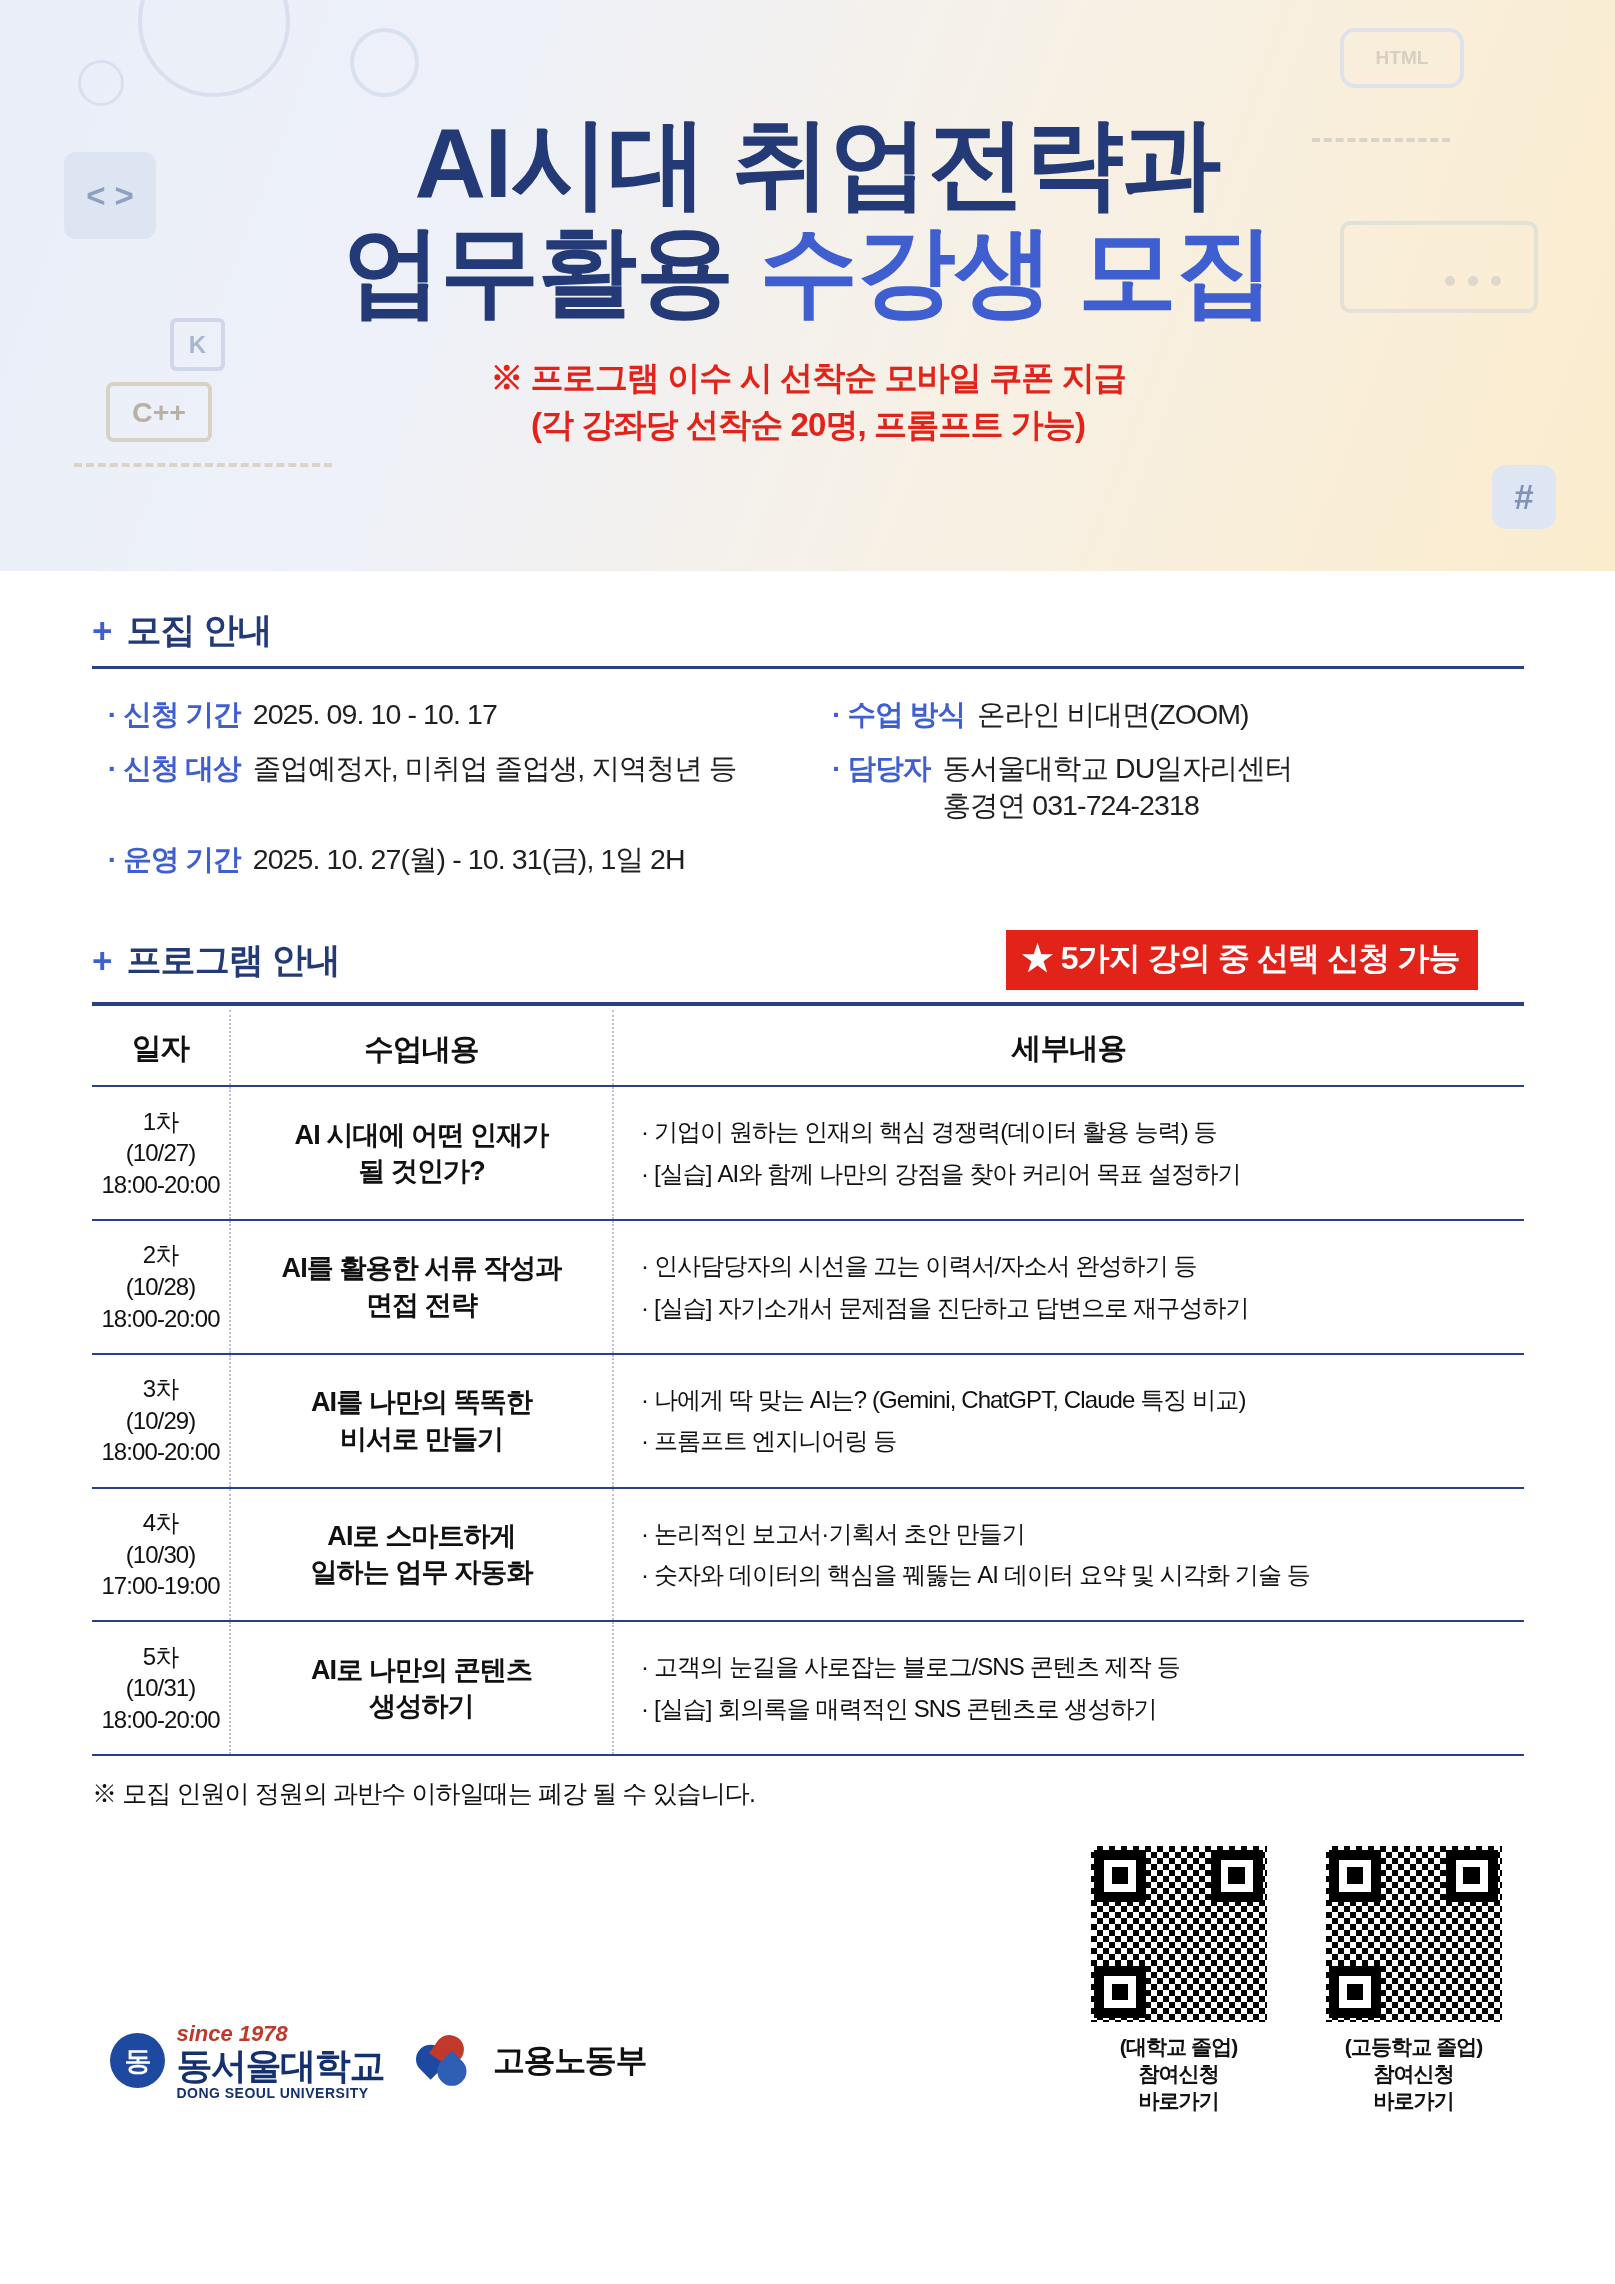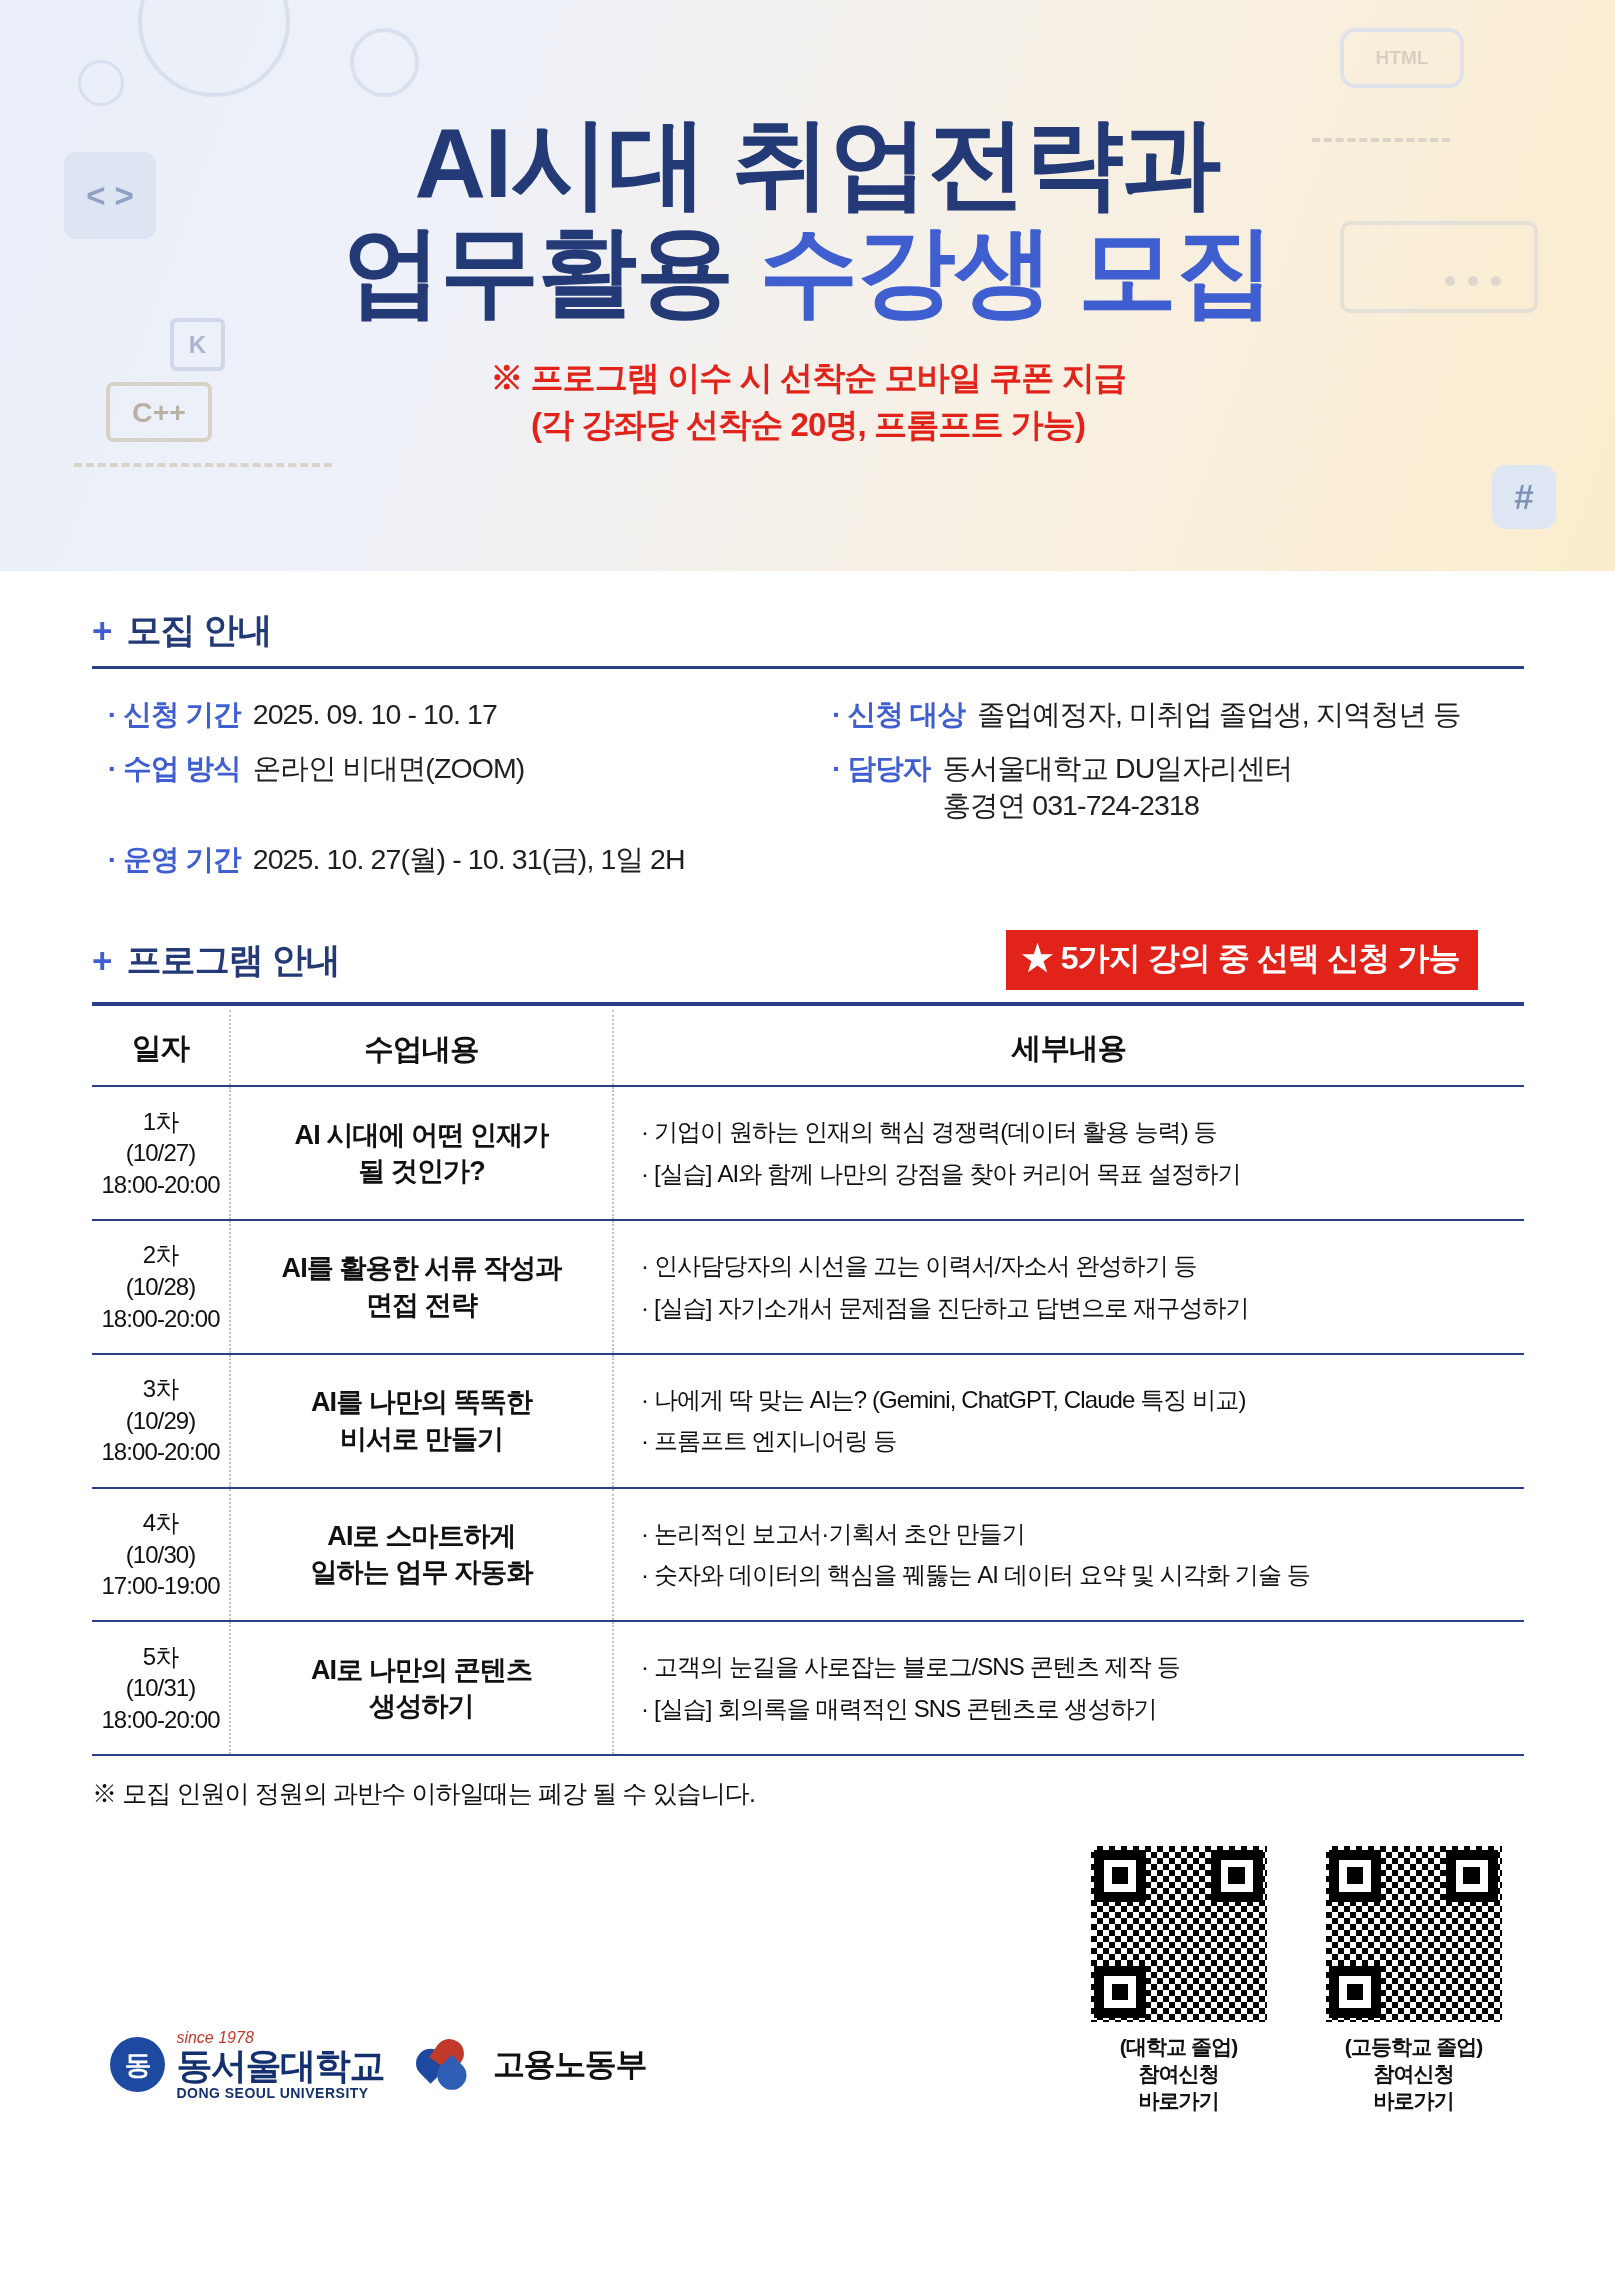--- a/index.html
+++ b/index.html
@@ -211,21 +211,21 @@
     margin-top: 32px;
     padding-bottom: 28px;
   }
   .logos { display: flex; align-items: center; gap: 32px; padding-left: 18.4px; padding-bottom: 14px; }
   .logo-dsu { display: flex; align-items: center; gap: 11px; }
   .dsu-mark {
     width: 55px; height: 55px; border-radius: 50%;
     background: #1d4aa0; color: #fff; font-weight: 900; font-size: 27px;
     display: flex; align-items: center; justify-content: center;
   }
-  .dsu-text .since { color: #c0392b; font-style: italic; font-size: 16px; font-weight: normal; }
+  .dsu-text .since { color: #c0392b; font-style: italic; font-size: 22px; font-weight: bold; }
   .dsu-text .kor { font-size: 36px; font-weight: 900; color: #15306e; letter-spacing: -1.4px; line-height: 1.05; }
   .dsu-text .eng { font-size: 14px; font-weight: bold; color: #15306e; letter-spacing: 0.5px; }
   .logo-molab { display: flex; align-items: center; gap: 22px; }
   .molab-mark { width: 55px; height: 51px; position: relative; }
   .molab-mark .petal { position: absolute; width: 28.5px; height: 28.5px; border-radius: 50% 50% 50% 0; }
   .molab-text { font-size: 32px; font-weight: bold; color: #111; letter-spacing: -1.4px; }
 
   .qrs { display: flex; gap: 51px; padding-right: 18.4px; }
   .qr-item { text-align: center; }
   .qr {
@@ -303,26 +303,26 @@
       <span class="section-title">모집 안내</span>
     </div>
     <div class="rule"></div>
 
     <div class="info">
       <div class="info-row">
         <span class="info-label">신청 기간</span>
         <span class="info-value">2025. 09. 10 - 10. 17</span>
       </div>
       <div class="info-row">
+        <span class="info-label">수업 방식</span>
+        <span class="info-value">온라인 비대면(ZOOM)</span>
+      </div>
+      <div class="info-row">
         <span class="info-label">신청 대상</span>
         <span class="info-value">졸업예정자, 미취업 졸업생, 지역청년 등</span>
-      </div>
-      <div class="info-row">
-        <span class="info-label">수업 방식</span>
-        <span class="info-value">온라인 비대면(ZOOM)</span>
       </div>
       <div class="info-row">
         <span class="info-label">담당자</span>
         <span class="info-value" style="white-space:pre-line">동서울대학교 DU일자리센터
 홍경연 031-724-2318</span>
       </div>
       <div class="info-row span2">
         <span class="info-label">운영 기간</span>
         <span class="info-value">2025. 10. 27(월) - 10. 31(금), 1일 2H</span>
       </div>

